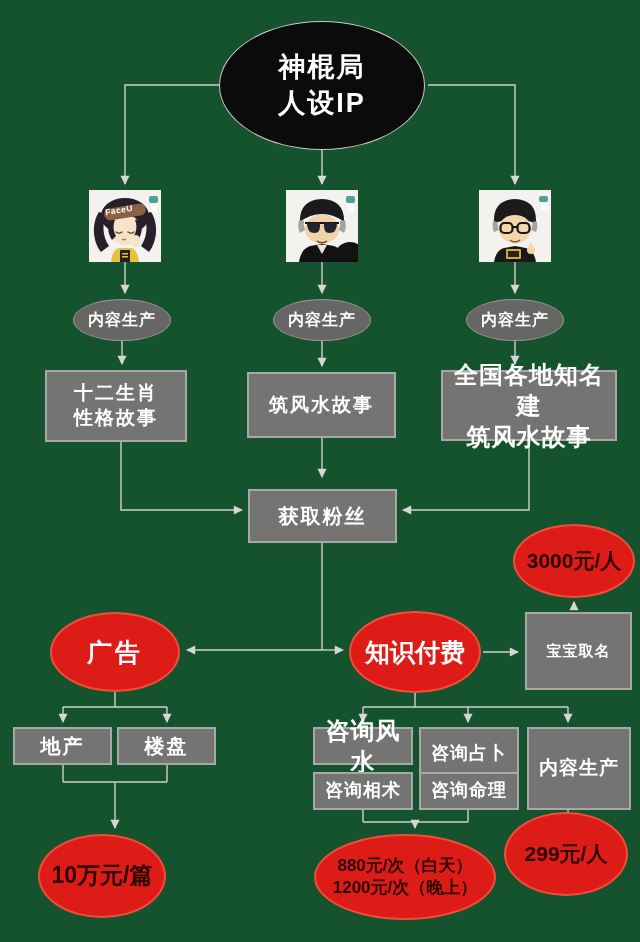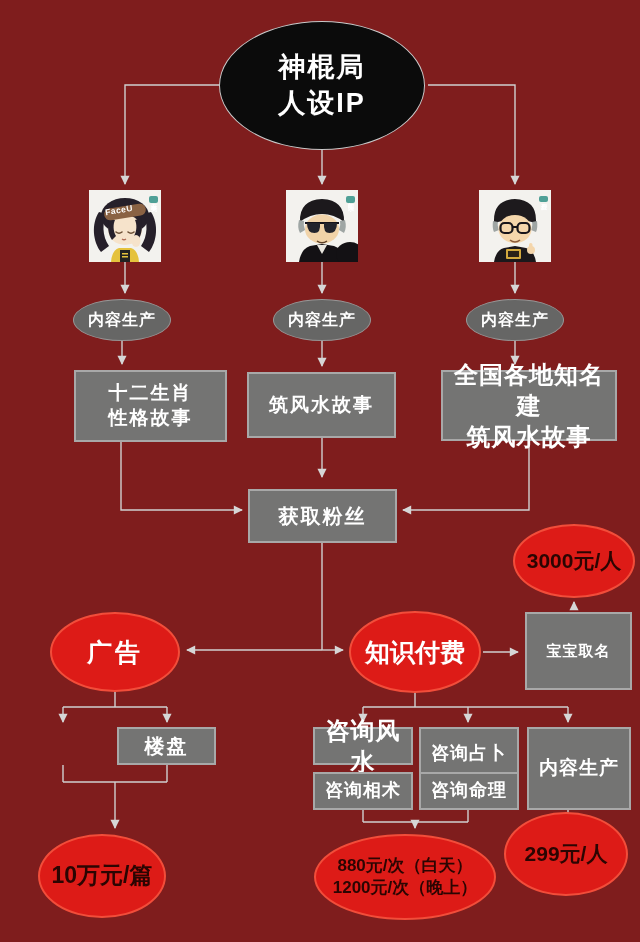--- a/index.html
+++ b/index.html
@@ -1,16 +1,16 @@
 <!DOCTYPE html>
 <html><head>
 <meta charset="utf-8">
 <style>
   html,body{margin:0;padding:0;background:#000;}
-  .canvas{position:relative;width:640px;height:942px;background:#7f1d1d;overflow:hidden;
+  .canvas{position:relative;width:640px;height:942px;background:#14532d;overflow:hidden;
           font-family:"Liberation Sans",sans-serif;}
   svg.wires{position:absolute;left:0;top:0;pointer-events:none;}
   .node{position:absolute;box-sizing:border-box;display:flex;flex-direction:column;
         align-items:center;justify-content:center;text-align:center;font-weight:700;color:#fff;
         line-height:1.3;}
   .ellipse{border-radius:50%;}
   .black-ellipse{background:#0b0b0b;border:1.5px solid #c9c9c9;font-size:27px;letter-spacing:2px;}
   .gray-ellipse{background:#666665;border:1.5px solid #979797;font-size:16px;letter-spacing:1px;}
   .gray-box{background:#747473;border:2px solid #a8a8a8;font-size:19px;letter-spacing:2px;}
   .red-node{background:#dd1b17;border:2px solid #f24d3a;}
@@ -146,21 +146,21 @@
   <div class="node ellipse gray-ellipse" style="left:73px;top:299px;width:98px;height:42px;">
     <span>内容生产</span>
   </div>
   <div class="node ellipse gray-ellipse" style="left:273px;top:299px;width:98px;height:42px;">
     <span>内容生产</span>
   </div>
   <div class="node ellipse gray-ellipse" style="left:466px;top:299px;width:98px;height:42px;">
     <span>内容生产</span>
   </div>
 
-  <div class="node gray-box" style="left:45px;top:370px;width:153px;height:72px;margin-left:29px;">
+  <div class="node gray-box" style="left:45px;top:370px;width:142px;height:72px;">
     <span>十二生肖</span>
     <span>性格故事</span>
   </div>
   <div class="node gray-box" style="left:247px;top:372px;width:149px;height:66px;">
     <span>筑风水故事</span>
   </div>
   <div class="node gray-box" style="left:441px;top:370px;width:176px;height:71px;font-size:24px;letter-spacing:1px;">
     <span>全国各地知名建</span>
     <span>筑风水故事</span>
   </div>
@@ -178,20 +178,23 @@
   </div>
 
   <div class="node ellipse red-node" style="left:349px;top:611px;width:132px;height:82px;font-size:25px;">
     <span>知识付费</span>
   </div>
 
   <div class="node gray-box" style="left:525px;top:612px;width:107px;height:78px;font-size:15px;letter-spacing:1px;">
     <span>宝宝取名</span>
   </div>
 
+  <div class="node gray-box" style="left:13px;top:727px;width:99px;height:38px;font-size:20px;">
+    <span>地产</span>
+  </div>
   <div class="node gray-box" style="left:117px;top:727px;width:99px;height:38px;font-size:20px;">
     <span>楼盘</span>
   </div>
 
   <div class="node ellipse red-node dark-red-text" style="left:38px;top:834px;width:128px;height:84px;font-size:23px;">
     <span>10万元/篇</span>
   </div>
 
   <div class="node gray-box" style="left:313px;top:727px;width:100px;height:38px;font-size:24px;letter-spacing:1px;">
     <span>咨询风水</span>

